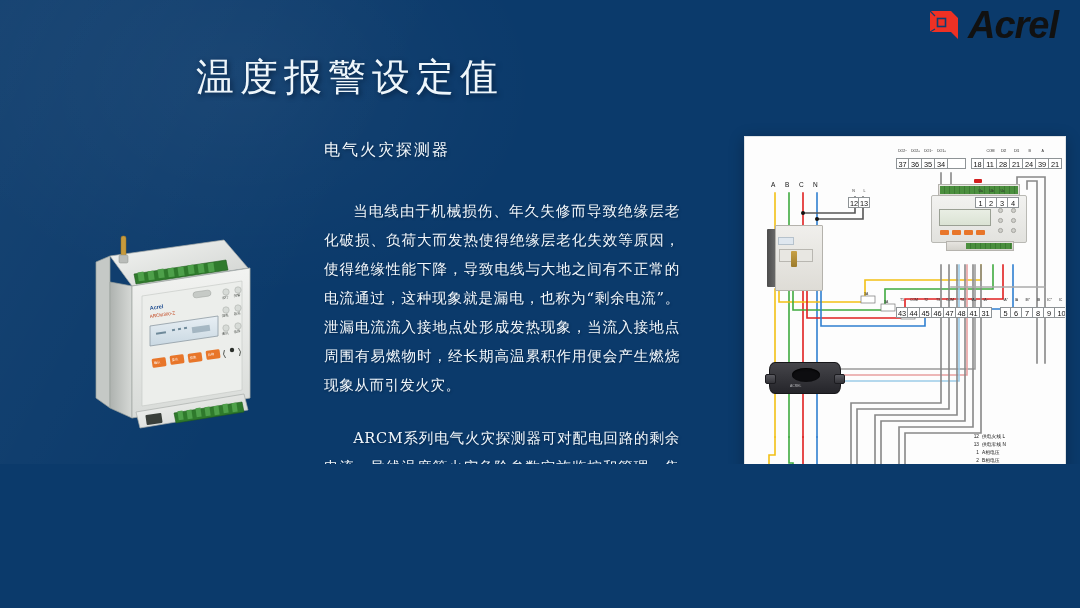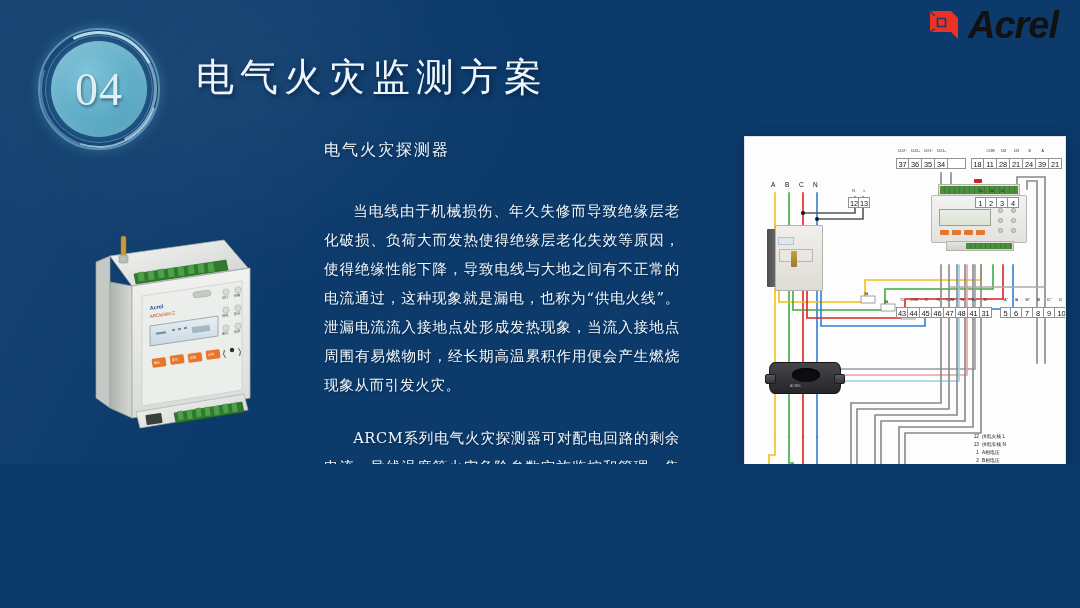--- a/index.html
+++ b/index.html
@@ -196,35 +196,26 @@
       <svg width="34" height="34" viewBox="0 0 34 34">
         <path d="M3 3 H24 L31 10 V31 L24 24 H3 Z" fill="#ee3124"></path>
         <rect x="8" y="8" width="13" height="13" fill="#ee3124"></rect>
         <rect x="10.5" y="10.5" width="8" height="8" fill="none" stroke="#0d3f72" stroke-width="1.6"></rect>
         <path d="M3 3 L8 8 M3 24 L8 21" stroke="#0d3f72" stroke-width="1.2"></path>
       </svg>
     </span>
     <span class="logo-text">Acrel</span>
   </div>
 
-  <div class="badge">
-    <div class="badge-ring"></div>
-    <div class="badge-arc"></div>
-    <div class="badge-arc2"></div>
-    <div class="badge-ring2"></div>
-    <div class="badge-core">
-      <span class="badge-num">04</span>
-    </div>
-  </div>
-
-  <div class="slide-title">电气火灾监测方案</div>
+
+  <div class="slide-title">温度报警设定值</div>
   <div class="sub-title">电气火灾探测器</div>
 
   <div class="body-copy">
-    <p class="para">当电线由于机械损伤、年久失修而导致绝缘层老化破损、负荷大而发热使得绝缘层老化失效等原因，使得绝缘性能下降，导致电线与大地之间有不正常的电流通过，这种现象就是漏电，也称为“供电火线”。泄漏电流流入接地点处形成发热现象，当流入接地点周围有易燃物时，经长期高温累积作用便会产生燃烧现象从而引发火灾。</p>
+    <p class="para">当电线由于机械损伤、年久失修而导致绝缘层老化破损、负荷大而发热使得绝缘层老化失效等原因，使得绝缘性能下降，导致电线与大地之间有不正常的电流通过，这种现象就是漏电，也称为“剩余电流”。泄漏电流流入接地点处形成发热现象，当流入接地点周围有易燃物时，经长期高温累积作用便会产生燃烧现象从而引发火灾。</p>
     <p class="para">ARCM系列电气火灾探测器可对配电回路的剩余电流、导线温度等火灾危险参数实施监控和管理，集成度高，体积小巧，安装方便，防范因泄漏电流而导致的电气火灾。</p>
   </div>
 
   <div class="product">
     <svg width="190" height="210" viewBox="0 0 190 210">
       <defs>
         <linearGradient id="casetop" x1="0" y1="0" x2="1" y2="1">
           <stop offset="0" stop-color="#f4f5f3"></stop>
             <stop offset="1" stop-color="#cfd2cf"></stop>
         </linearGradient>

